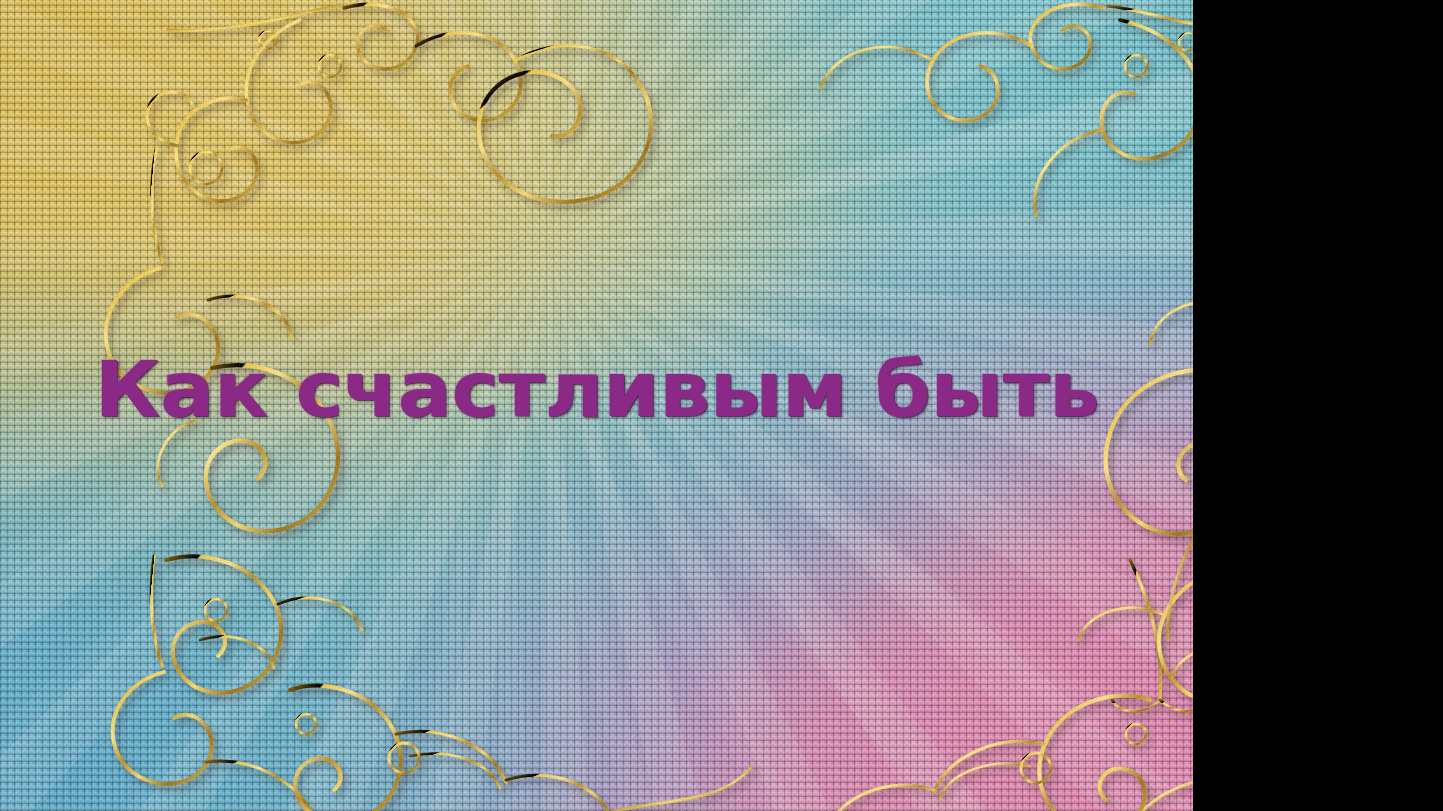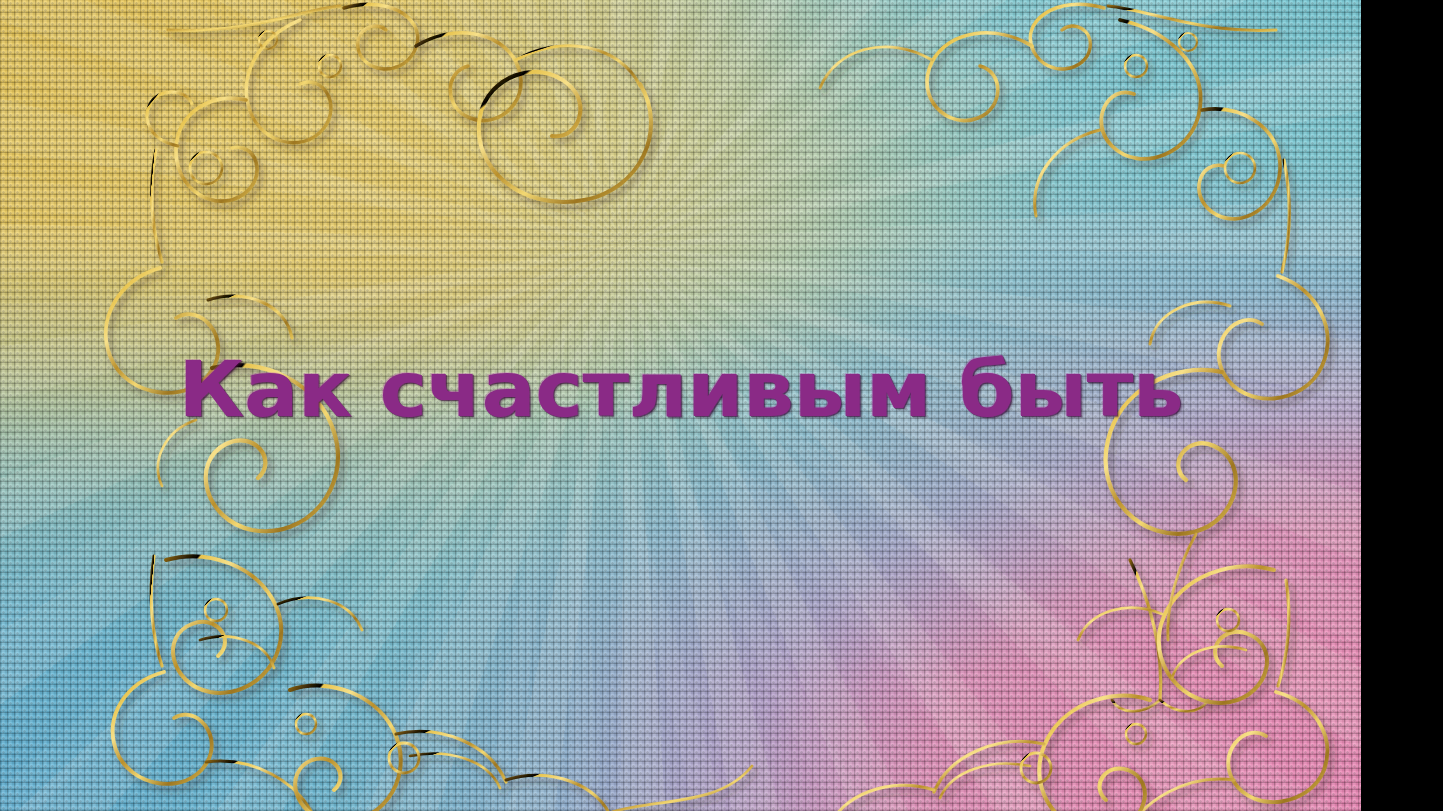--- a/index.html
+++ b/index.html
@@ -2,21 +2,21 @@
 <html><head>
 <meta charset="utf-8">
 <style>
   html, body {
     margin: 0;
     padding: 0;
     background: #000;
   }
   #slide {
     position: relative;
-    width: 1361px;
+    width: 1193px;
     height: 811px;
     overflow: hidden;
     font-family: "Liberation Sans", sans-serif;
   }
 
   
   .bg-layer { position: absolute; inset: 0; }
 
   
   .bg-base {

